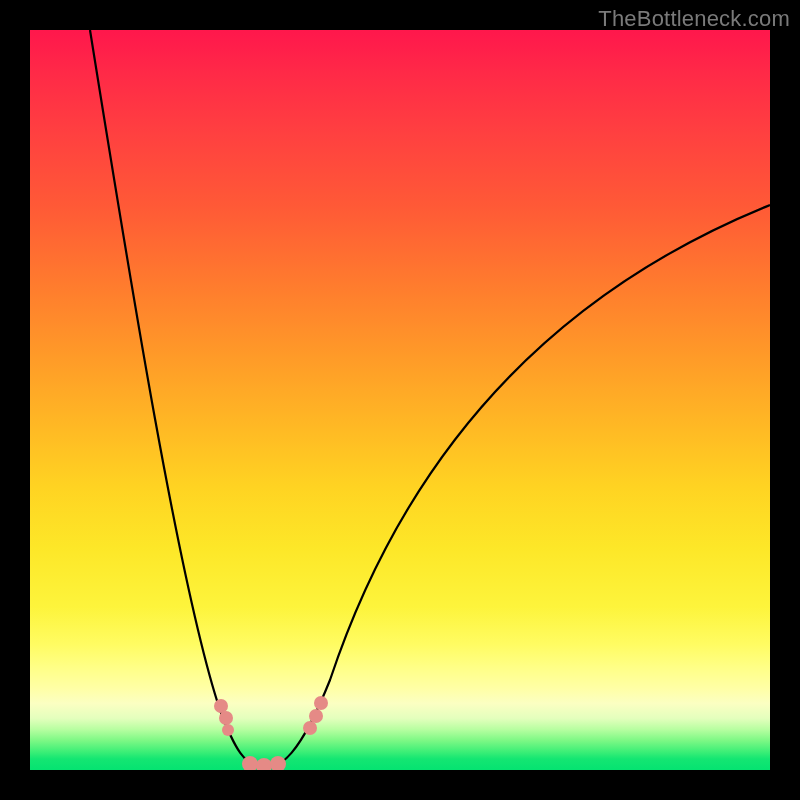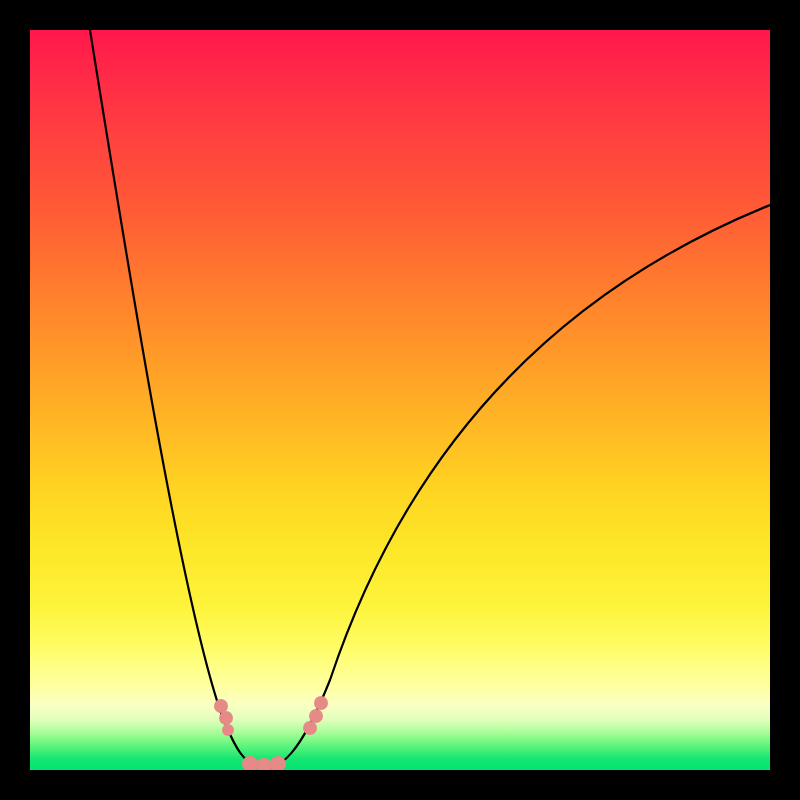--- a/index.html
+++ b/index.html
@@ -77,14 +77,15 @@
         <circle cy="734" r="8" cx="220"></circle>
         <circle cy="736" r="8" cx="234"></circle>
         <circle cy="734" r="8" cx="248"></circle>
         <circle cy="698" r="7" cx="280"></circle>
         <circle cy="686" r="7" cx="286"></circle>
         <circle cy="673" r="7" cx="291"></circle>
       </g>
     </svg>
   </div>
 
+  <div class="watermark">TheBottleneck.com</div>
 
 </div>
 
 </body></html>

